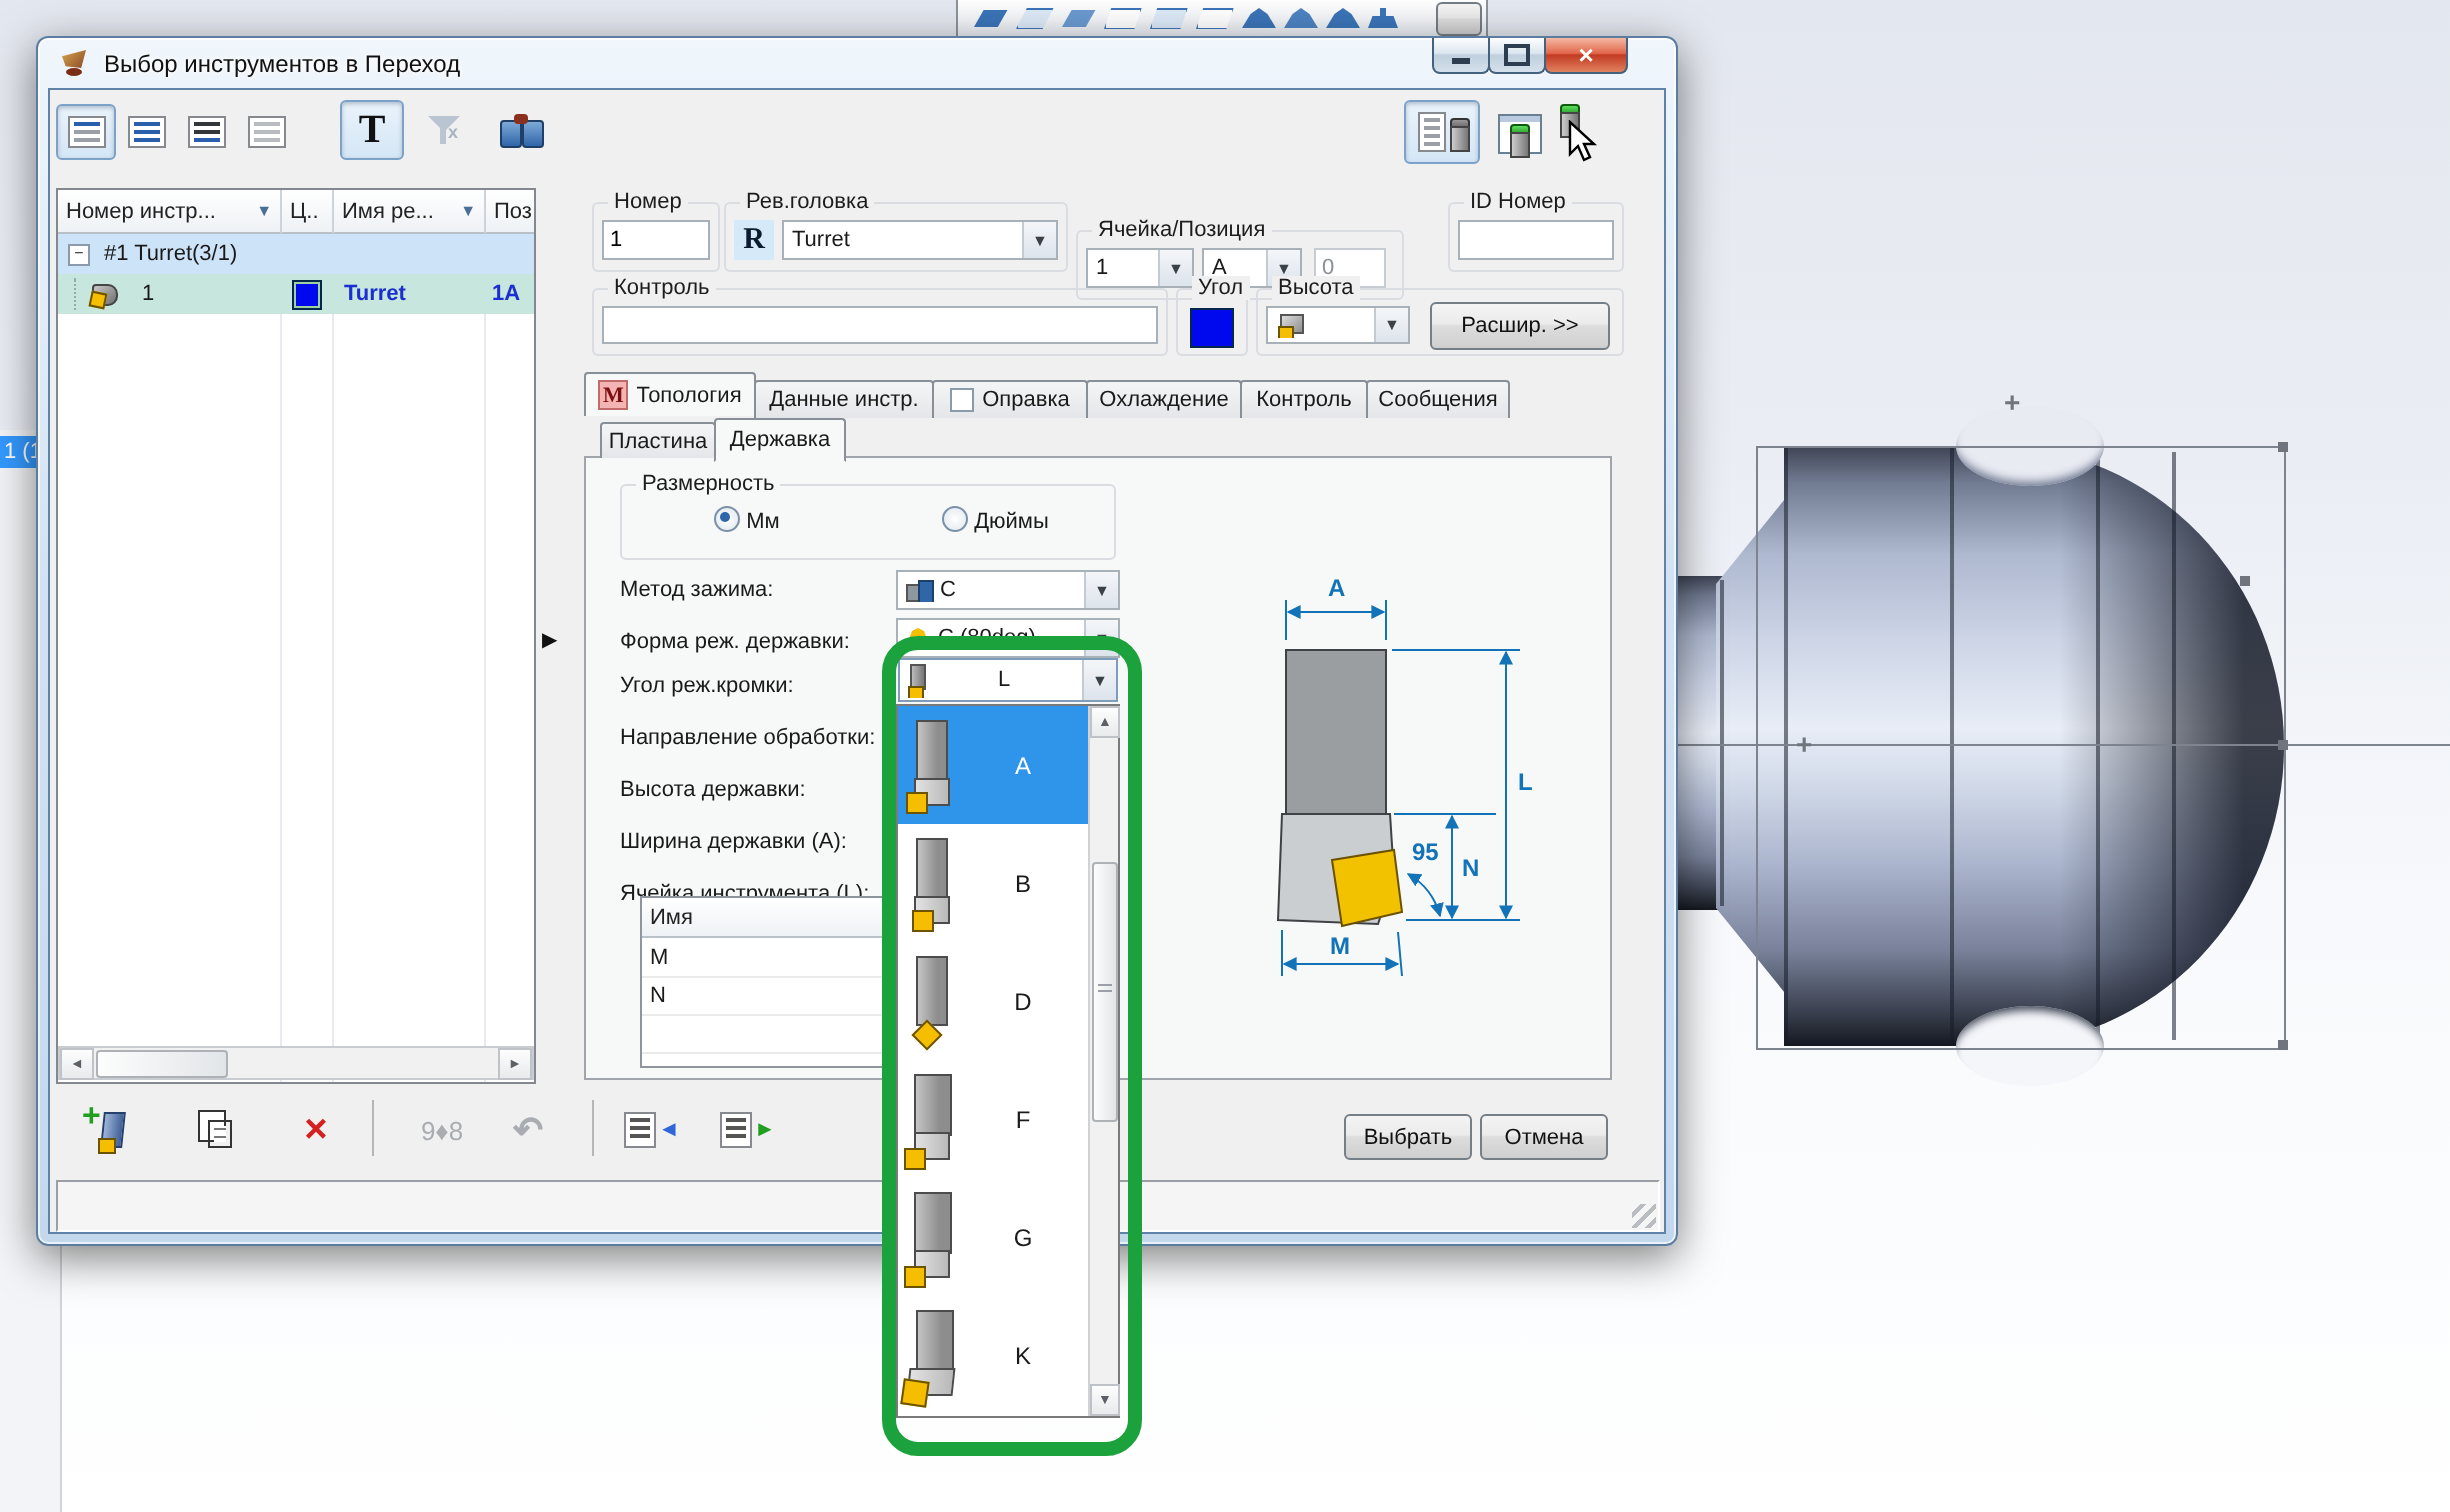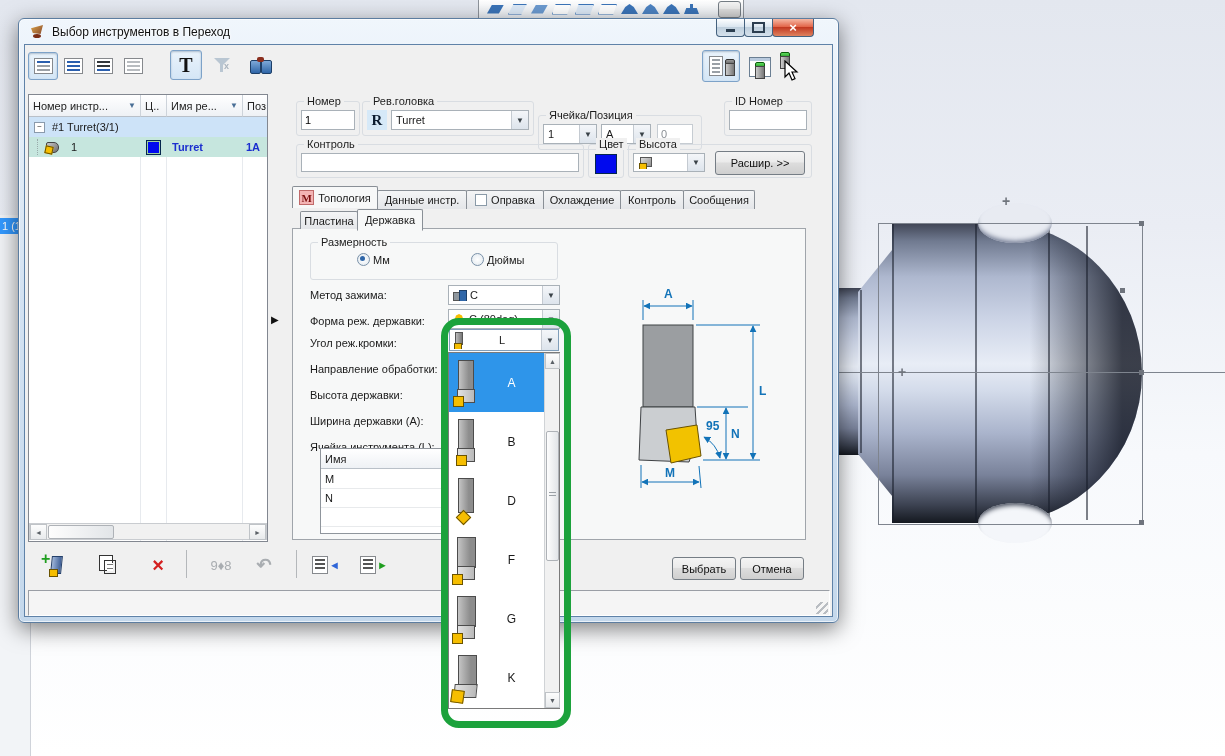--- a/index.html
+++ b/index.html
@@ -297,21 +297,21 @@
     <div class="abs grp" style="left:724px;top:101px;width:86px;height:33px;z-index:11;">
       <span class="grp-label">ID Номер</span>
       <input class="txt abs" style="left: 4px; top: 8px; width: 78px; height: 20px;" value="">
     </div>
 
     <div class="abs grp" style="left:296px;top:144px;width:286px;height:32px;z-index:11;">
       <span class="grp-label">Контроль</span>
       <input class="txt abs" style="left: 4px; top: 8px; width: 278px; height: 19px;" value="">
     </div>
     <div class="abs grp" style="left:588px;top:144px;width:34px;height:32px;z-index:11;">
-      <span class="grp-label">Цвет</span>
+      <span class="grp-label">Угол</span>
       <span class="abs" style="left:6px;top:9px;width:20px;height:18px;background:#0009ee;border:1px solid #05264d;"></span>
     </div>
     <div class="abs grp" style="left:628px;top:144px;width:182px;height:32px;z-index:11;">
       <span class="grp-label">Высота</span>
       <div class="combo abs" style="left:4px;top:8px;width:72px;height:19px;">
         <span class="cval" style="display:flex;align-items:center;">
           <span style="position:relative;width:14px;height:13px;">
             <span style="position:absolute;left:2px;top:1px;width:10px;height:8px;background:linear-gradient(135deg,#dcdcdc,#8f8f8f);border:1px solid #555;"></span>
             <span style="position:absolute;left:1px;top:7px;width:6px;height:5px;background:#f6be00;border:1px solid #6b5300;"></span>
           </span>

